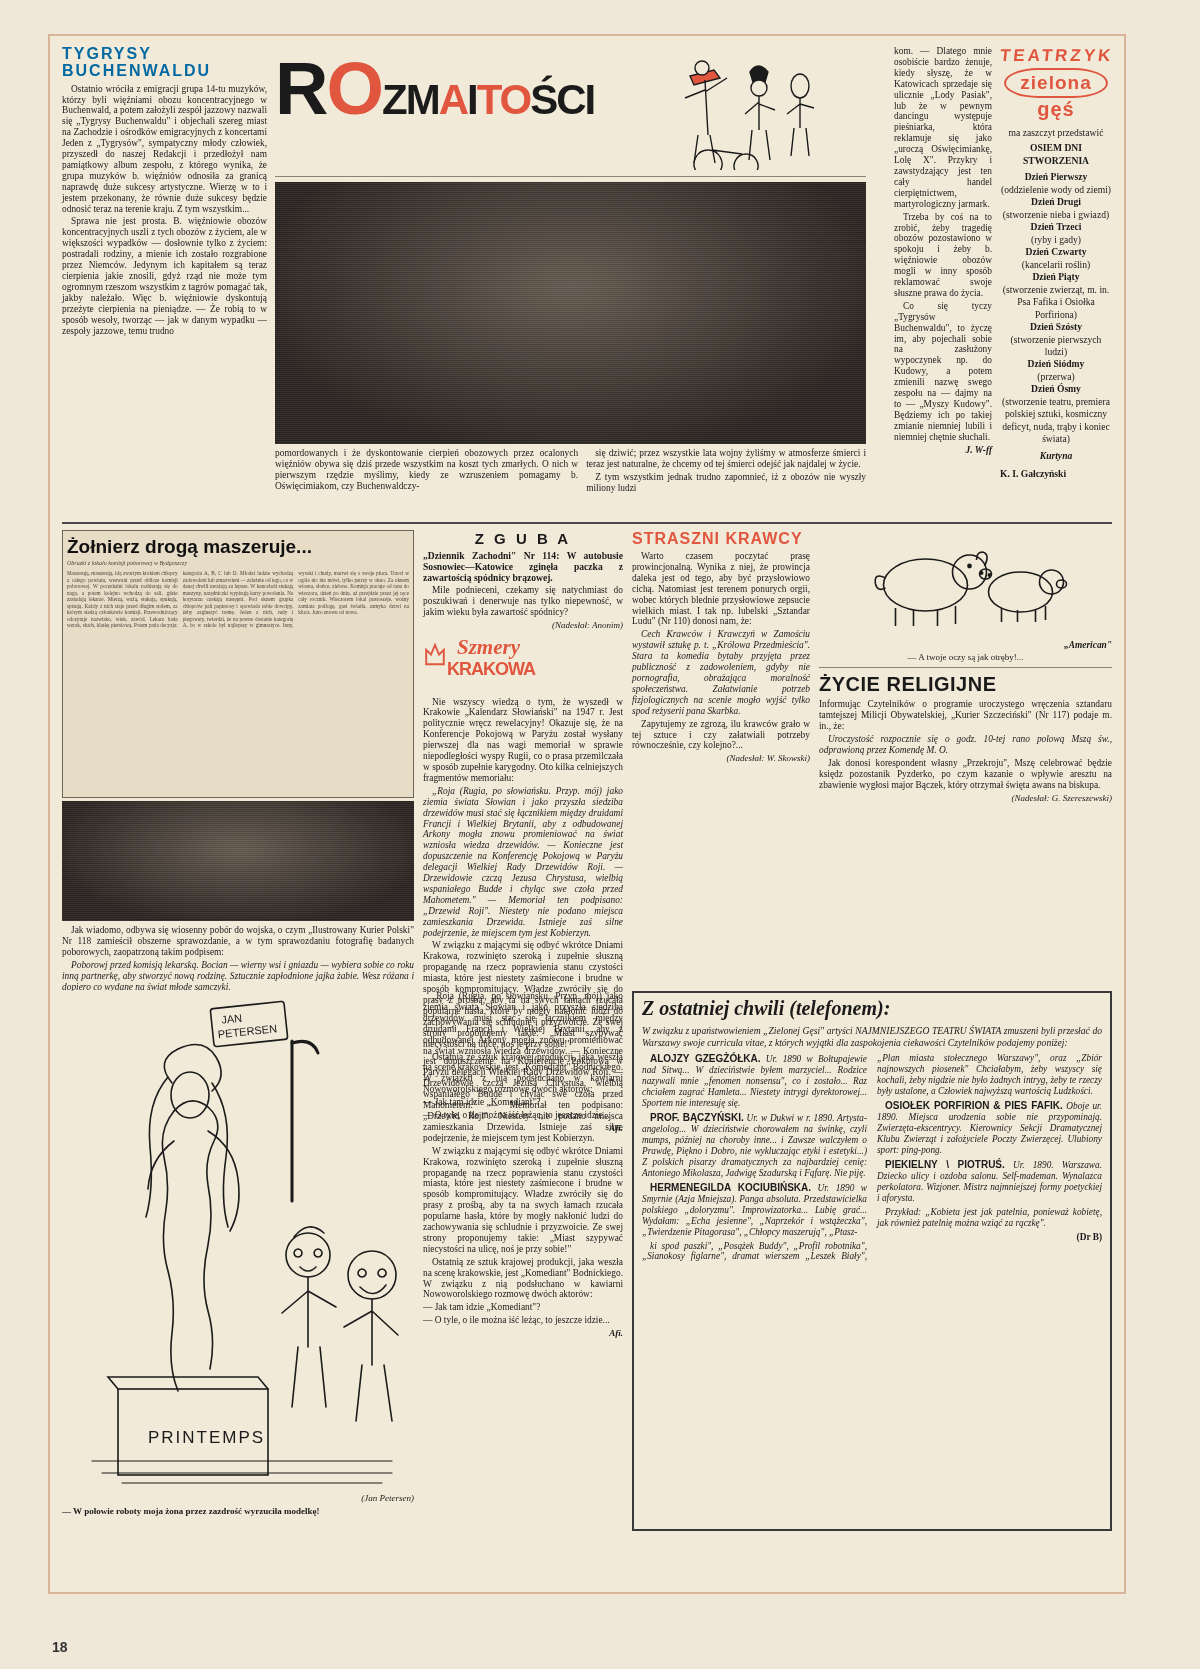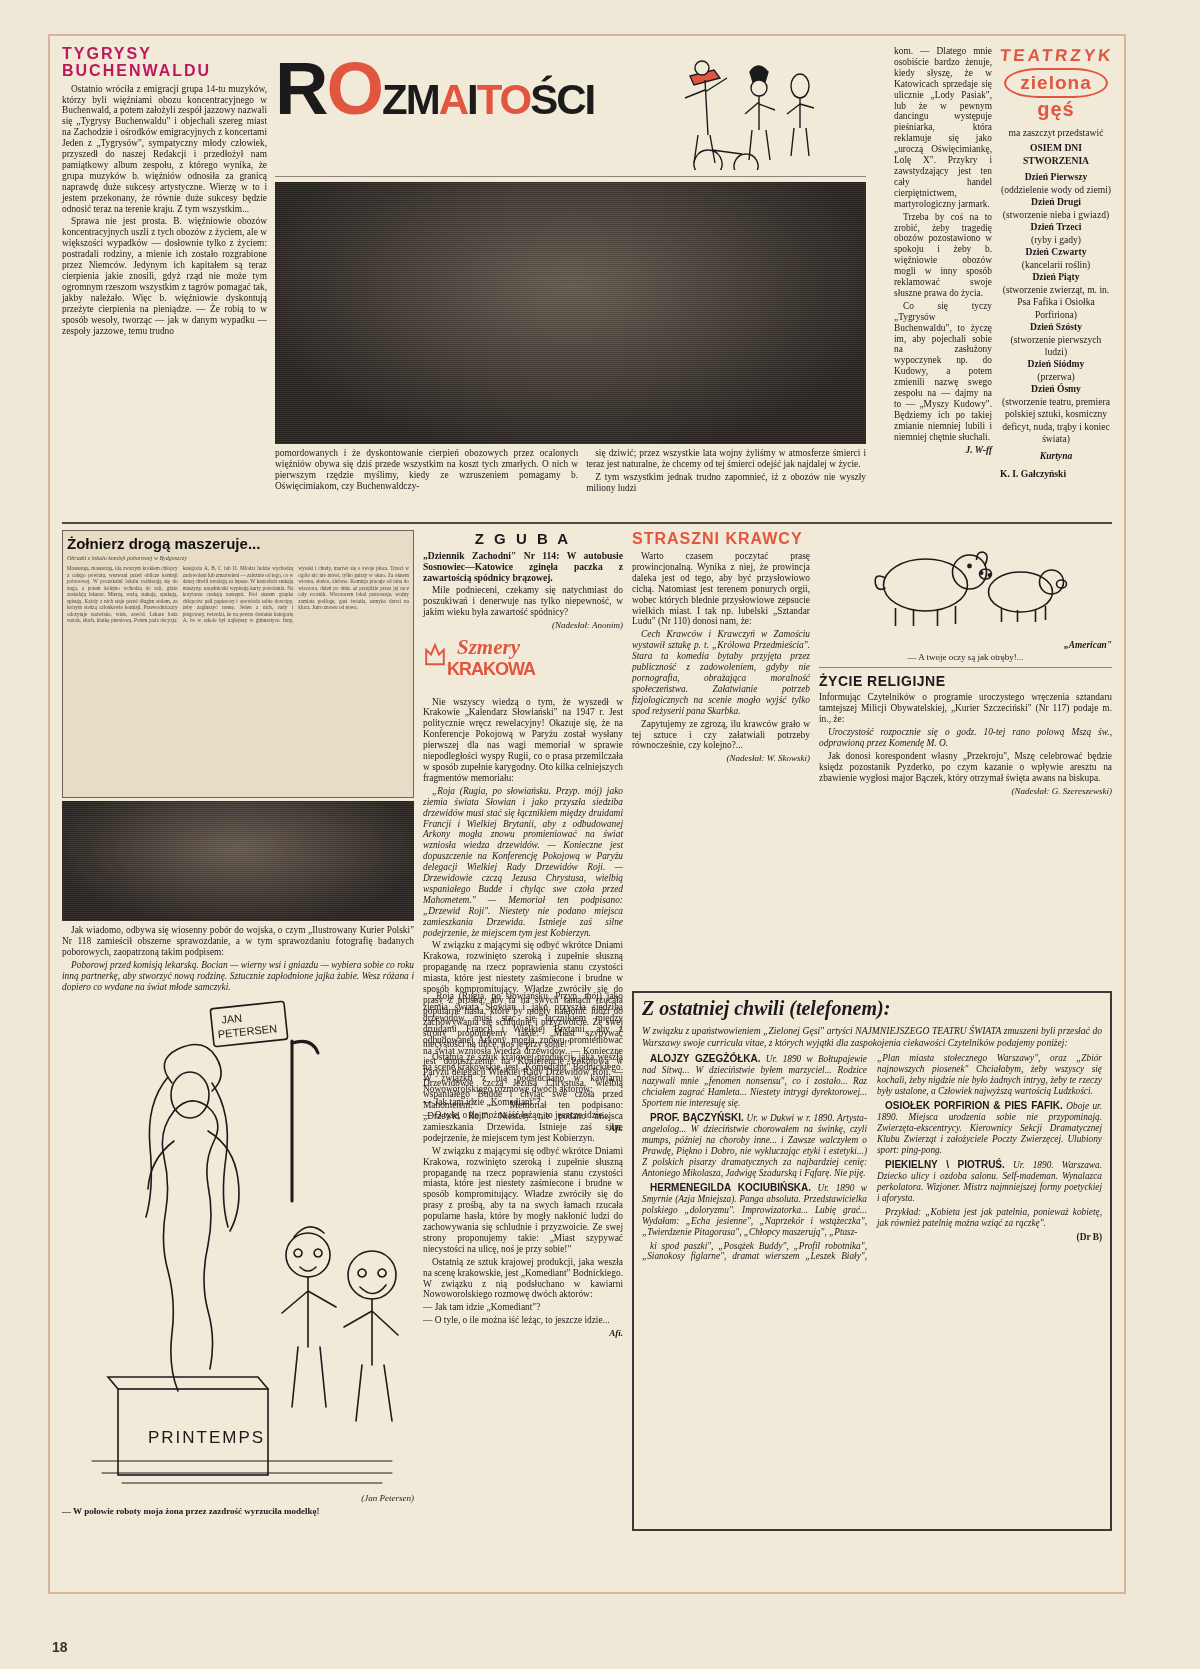--- a/index.html
+++ b/index.html
@@ -31,21 +31,21 @@
   .col p.noind{text-indent:0;}
   .sig{text-align:right;font-weight:bold;font-style:italic;margin-top:3px;}
   .center{text-align:center;}
   
   .topband{display:flex;gap:8px;height:470px;}
   .tb-left{width:205px;}
   .tb-mid{flex:1;}
   .tb-right{width:218px;}
   .tytul{
     font-family:"Liberation Sans",sans-serif;
-    color:#be185d;
+    color:#0369a1;
     font-size:16px;
     letter-spacing:2px;
     font-weight:bold;
     line-height:1.05;
     margin-bottom:4px;
   }
   
   .masthead{
     position:relative;height:130px;
     border-bottom:1px solid #8d8372;
@@ -103,39 +103,39 @@
   .mb-1{width:352px;}
   .mb-2{width:200px;}
   .mb-3{width:178px;}
   .mb-4{width:auto;flex:1;}
   .hd-red{
     font-family:"Liberation Sans",sans-serif;
     color:#e0563f;font-weight:bold;font-size:16px;letter-spacing:1px;
   }
   .hd-black{
     font-family:"Liberation Sans",sans-serif;
-    font-weight:bold;font-size:14px;letter-spacing:.5px;
+    font-weight:bold;font-size:20px;letter-spacing:.5px;
   }
   .clip{
     border:1px solid #6f665a;
     background:#e7dcc6;
     padding:4px;
     font-size:5.2px;
     line-height:1.25;
     color:#4a443c;
     column-count:3;
     column-gap:5px;
     text-align:justify;
     height:258px;
     overflow:hidden;
     position:relative;
   }
   .clip-title{
     font-family:"Liberation Sans",sans-serif;
-    font-weight:bold;font-size:15px;color:#111;
+    font-weight:bold;font-size:19px;color:#111;
     column-span:all;margin-bottom:1px;
   }
   .clip-sub{
     font-size:6px;column-span:all;margin-bottom:3px;font-style:italic;
   }
   .kr-stamp{
     font-family:"Liberation Sans",sans-serif;
     font-weight:bold;font-size:18px;color:#e0563f;letter-spacing:-1px;
   }
   .kr-script{

